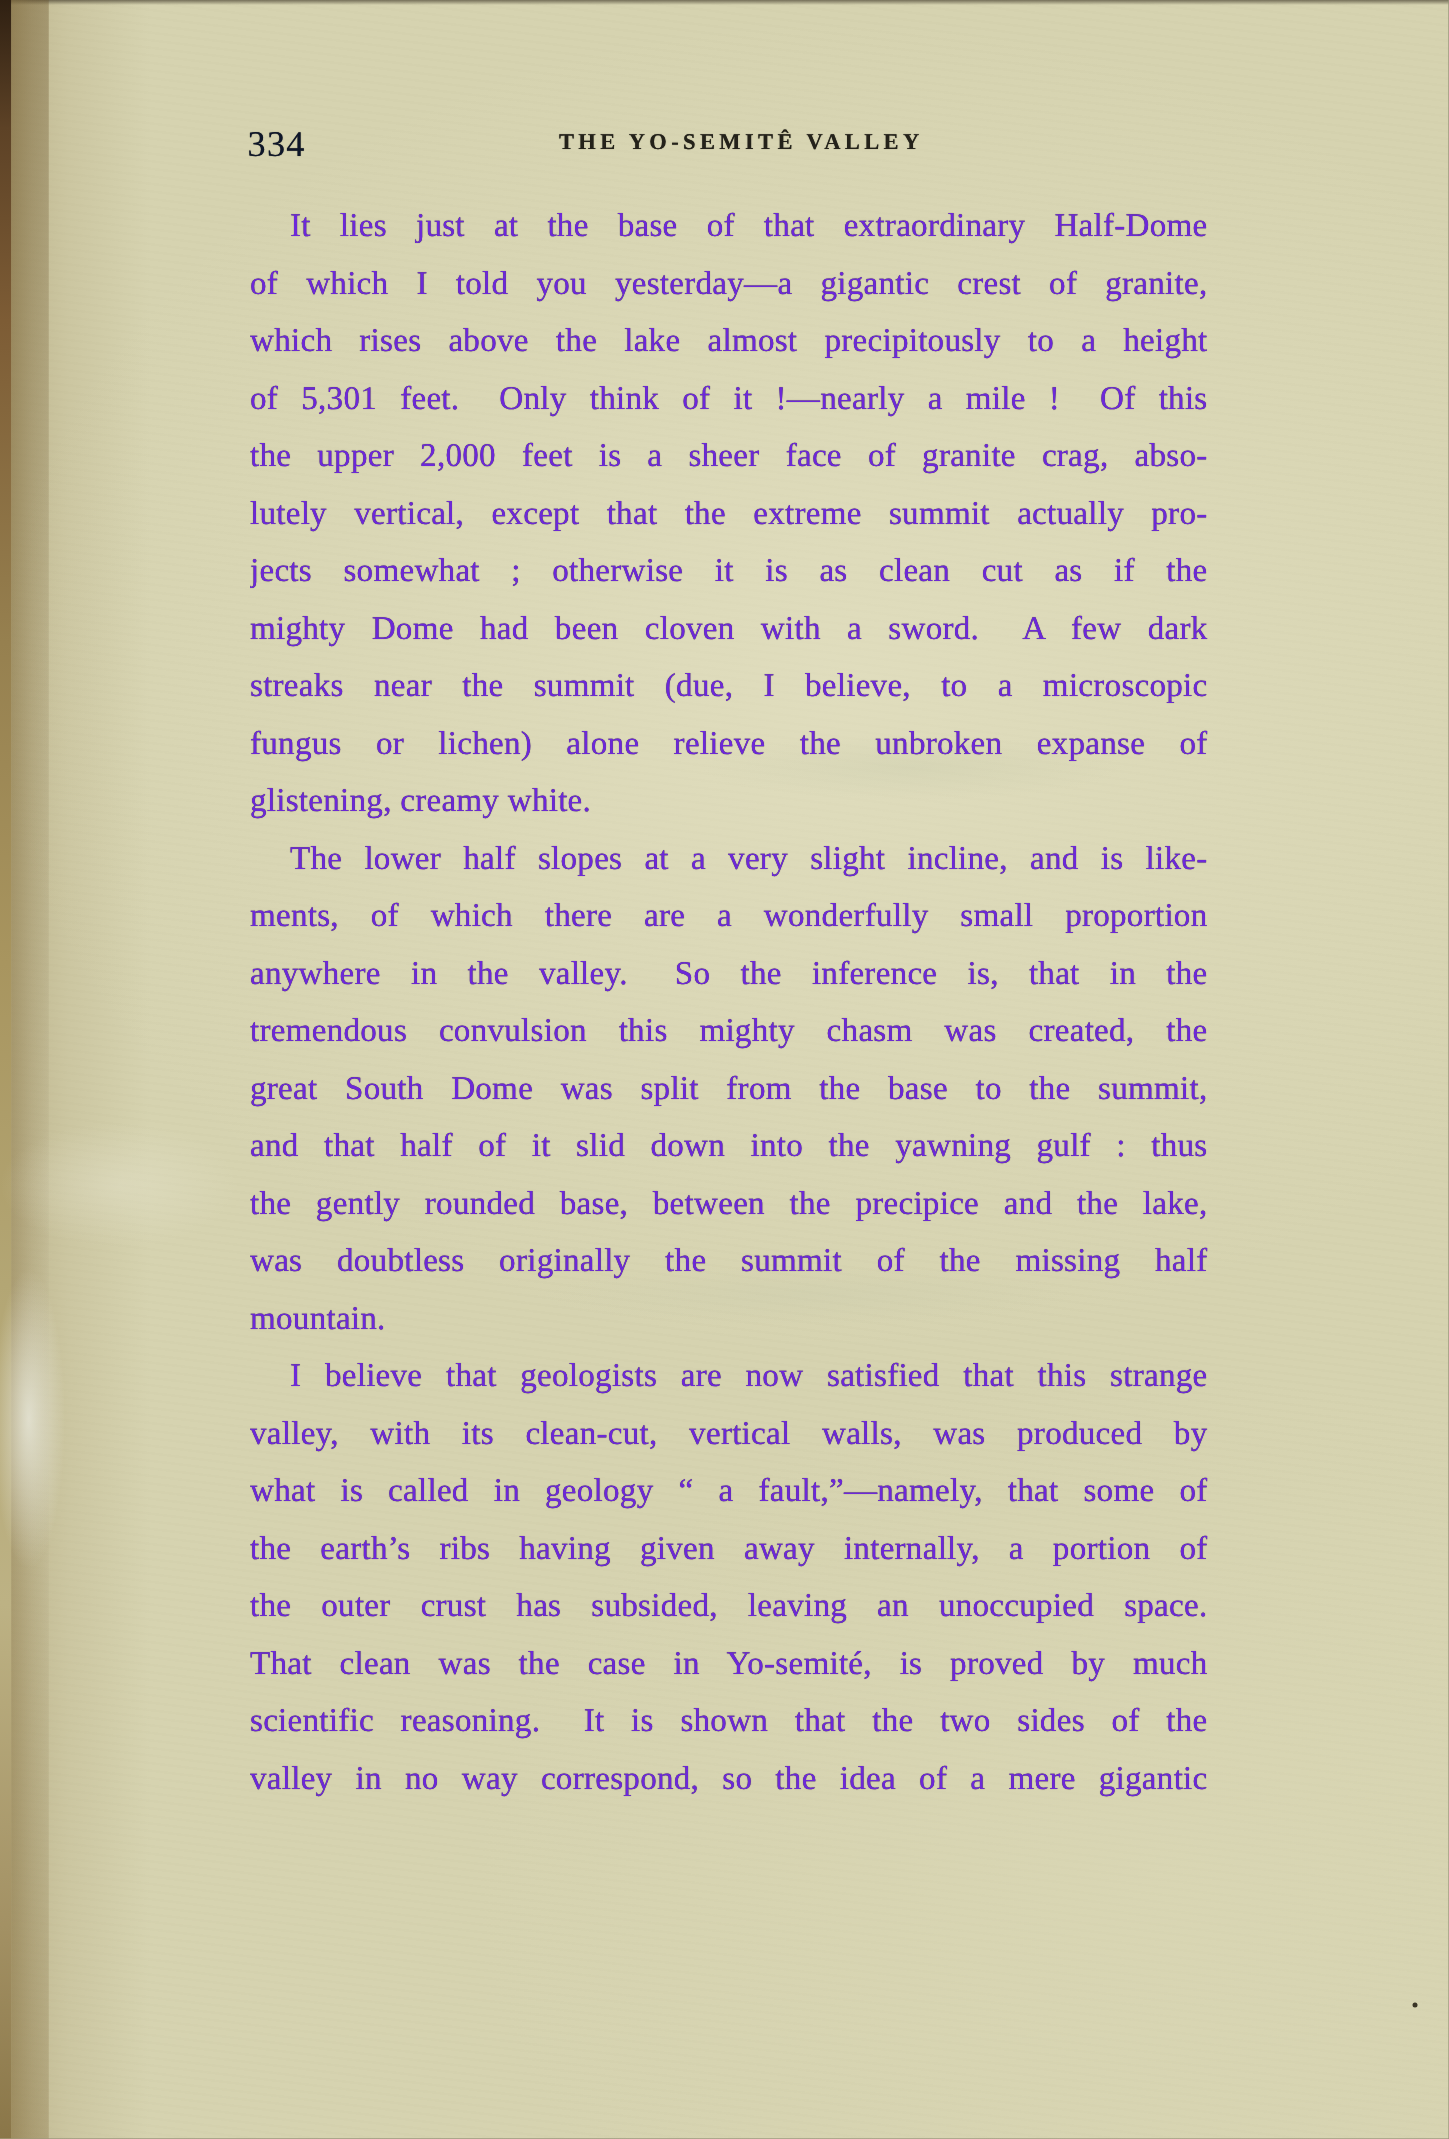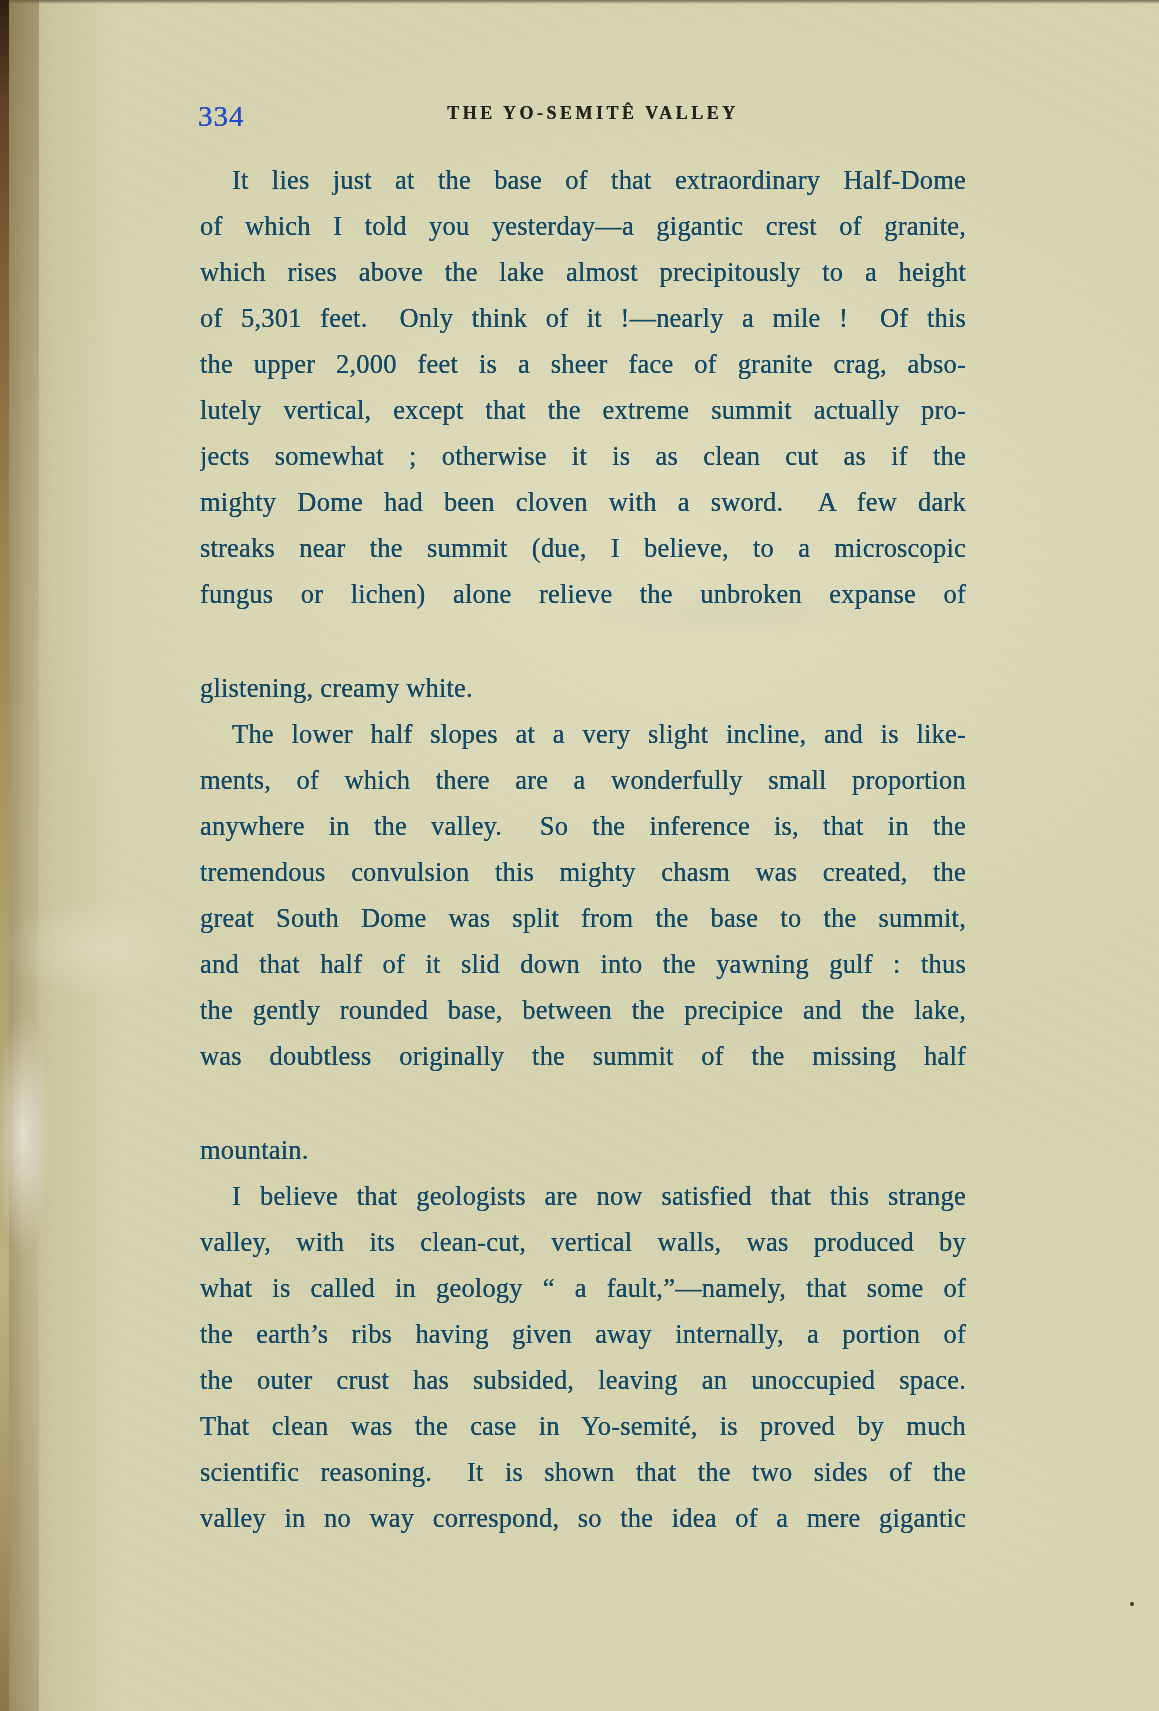--- a/index.html
+++ b/index.html
@@ -49,46 +49,46 @@
   .ghost-smudge-2{
     position:absolute;left:430px;top:1012px;width:430px;height:48px;
     background:radial-gradient(closest-side, rgba(196,199,170,0.25), rgba(196,199,170,0));
   }
   .speck{
     position:absolute;left:1130px;top:1602px;width:4px;height:4px;
     border-radius:50%;background:#3a3526;
   }
   .page-number{
     position:absolute;left:198px;top:100px;
-    font-size:29px;color:#1d4ed8;letter-spacing:1px;
+    font-size:29px;color:#0f172a;letter-spacing:1px;
     text-shadow:0 0 0.6px rgba(36,34,26,0.85);
   }
   .running-header{
     position:absolute;left:210px;top:103px;width:766px;
     text-align:center;font-weight:bold;font-size:18px;
     letter-spacing:3.5px;color:#24221a;
     text-shadow:0 0 0.6px rgba(36,34,26,0.85);
   }
   .text-block{
     position:absolute;left:200px;top:157px;width:766px;
-    color:#0c4a6e;
+    color:#6d28d9;
   }
   .paragraph{margin:0;}
   .line{
     font-size:26.5px;
     line-height:46px;
     height:46px;
     letter-spacing:0.2px;
     text-align:justify;
     text-align-last:justify;
     overflow:hidden;
     text-shadow:0 0 0.55px rgba(36,34,26,0.9);
   }
   .line.indent{text-indent:32px;}
-  .line.short{text-align-last:left;margin-top:48px;}
+  .line.short{text-align-last:left;}
 </style>
 </head>
 <body>
 
 <div class="screenshot">
   <div class="page-bg"></div>
   <div class="top-edge-line"></div>
   <div class="spine-strip"></div>
   <div class="spine-band"></div>
   <div class="worn-patch"></div>

